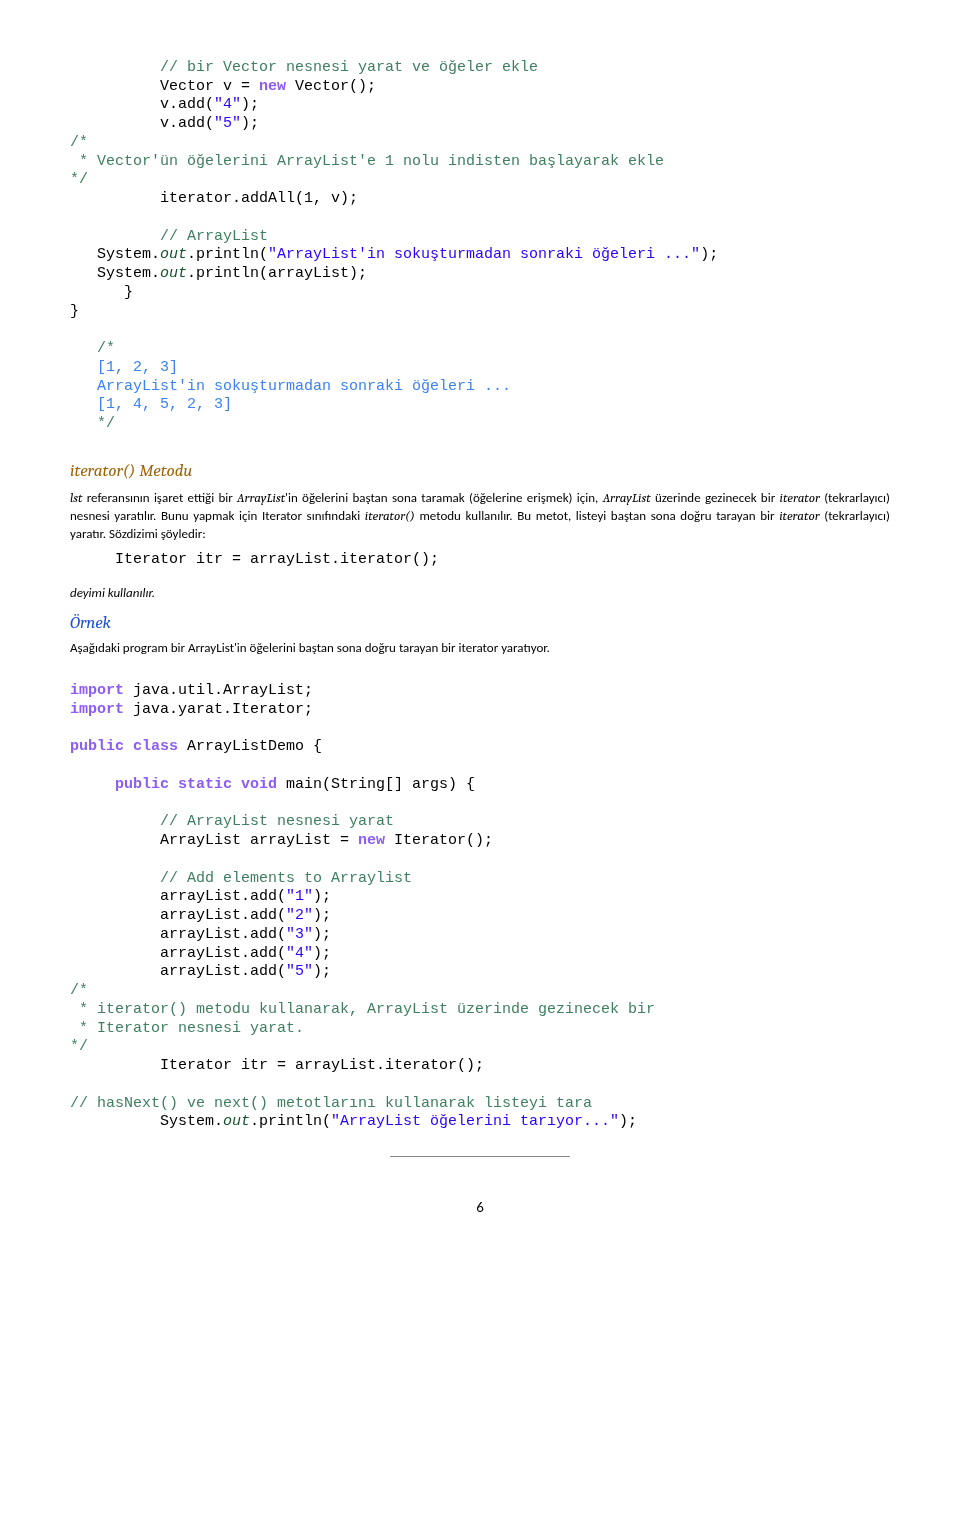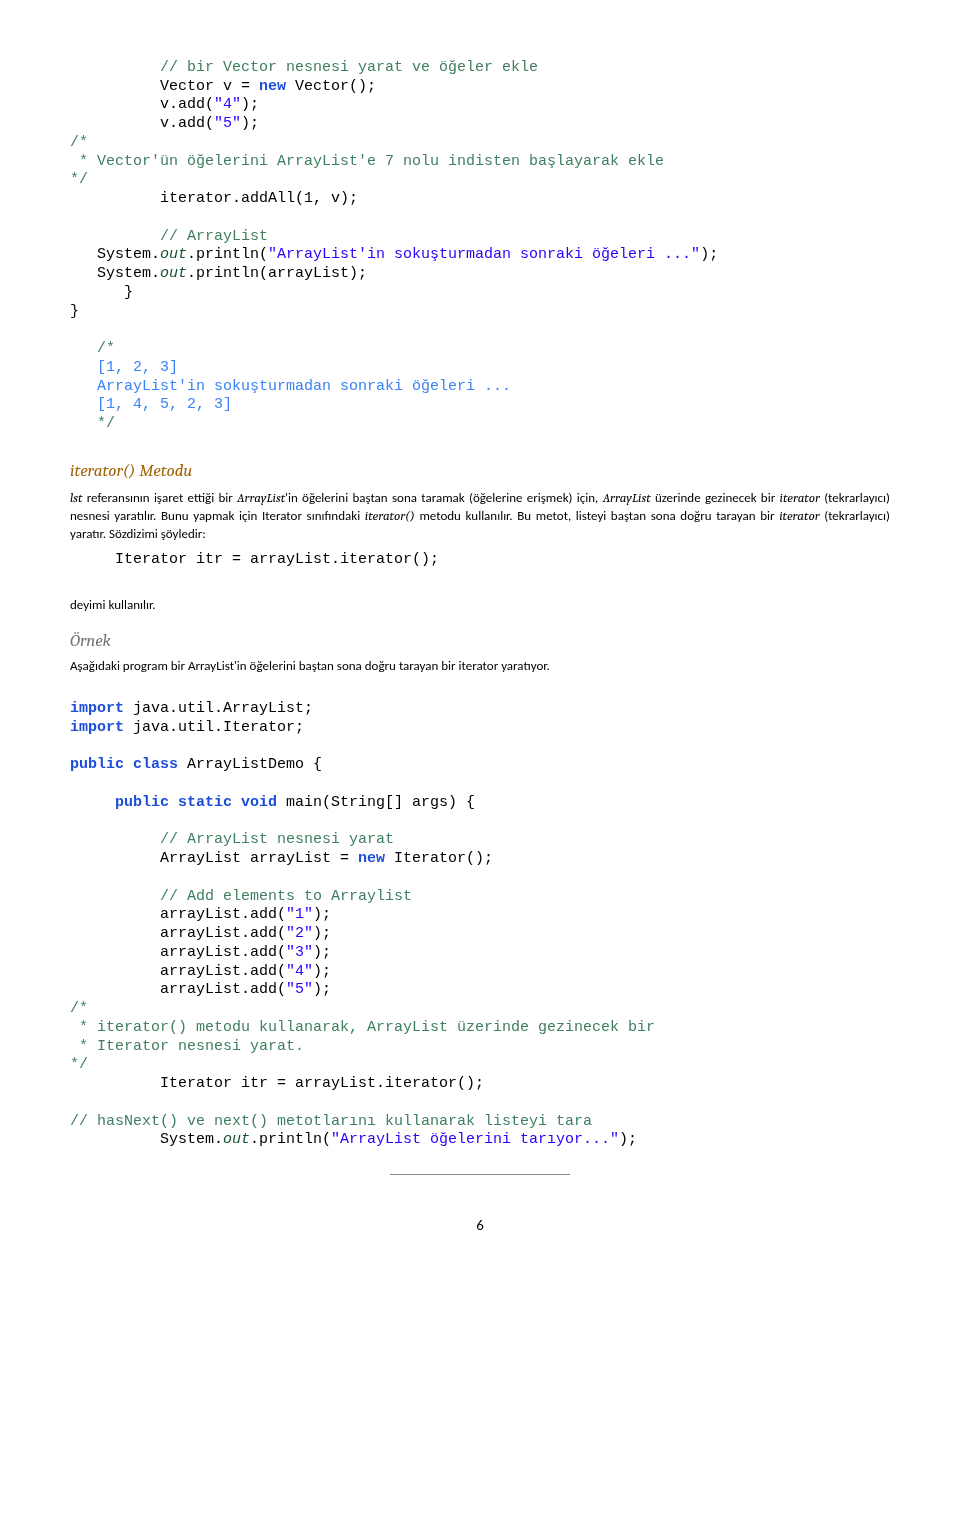--- a/index.html
+++ b/index.html
@@ -12,39 +12,39 @@
     width: 960px;
     box-sizing: border-box;
     line-height: 1.35;
   }
   .code {
     font-family: "Courier New", monospace;
     font-size: 15px;
     white-space: pre;
     line-height: 1.25;
   }
-  .kw { color: #1d4ed8; font-weight: bold; }   
+  .kw { color: #8b5cf6; font-weight: bold; }   
   .cm { color: #3f7f5f; }                       
   .str { color: #2a00ff; }                     
   .fld { color: #14532d; font-style: italic; }  
   .blue-out { color: #3b82f6; margin-top: 39px; }                 
   .section-title {
     color: #a16207;
     font-family: Cambria, Georgia, serif;
     font-style: italic;
     font-size: 17px;
     margin-top: 26px;
     margin-bottom: 6px;
   }
   .section-title-small {
-    color: #737373;
+    color: #1d4ed8;
     font-family: Cambria, Georgia, serif;
     font-style: italic;
     font-size: 17px;
-    margin-top: 16px;
+    margin-top: 10px;
     margin-bottom: 4px;
   }
   .body-text {
     font-family: Calibri, Arial, sans-serif;
     font-size: 13px;
     line-height: 1.4;
     text-align: justify;
   }
   .mathit {
     font-family: Cambria, Georgia, serif;
@@ -64,21 +64,21 @@
 </style>
 </head>
 <body>
 
 <div class="code">
 <span class="cm">          <span>// bir Vector nesnesi yarat ve öğeler ekle</span></span>
 <span><span>          Vector v = </span><span class="kw">new</span><span> Vector();</span></span>
 <span><span>          v.add(</span><span class="str">"4"</span><span>);</span></span>
 <span><span>          v.add(</span><span class="str">"5"</span><span>);</span></span>
 <span class="cm">/*</span>
-<span class="cm"> * Vector'ün öğelerini ArrayList'e 7 nolu indisten başlayarak ekle</span>
+<span class="cm"> * Vector'ün öğelerini ArrayList'e 1 nolu indisten başlayarak ekle</span>
 <span class="cm">*/</span>
 <span>          iterator.addAll(1, v);</span>
 
 <span class="cm">          // ArrayList</span>
 <span><span>   System.</span><span class="fld">out</span><span>.println(</span><span class="str">"ArrayList'in sokuşturmadan sonraki öğeleri ..."</span><span>);</span></span>
 <span><span>   System.</span><span class="fld">out</span><span>.println(arrayList);</span></span>
 <span>      }</span>
 <span>}</span>
 
 <span class="cm">   /*</span>
@@ -89,28 +89,28 @@
 </div>
 
 <div class="section-title">iterator() Metodu</div>
 
 <div class="body-text">
 <span class="mathit">lst</span><span>  referansının işaret ettiği bir </span><span class="mathit">ArrayList</span><span>'in öğelerini baştan sona taramak (öğelerine erişmek) için, </span><span class="mathit">ArrayList</span><span> üzerinde gezinecek bir </span><span class="mathit">iterator</span><span> (tekrarlayıcı) nesnesi yaratılır. Bunu yapmak için Iterator sınıfındaki </span><span class="mathit">iterator()</span><span> metodu kullanılır. Bu metot, listeyi baştan sona doğru tarayan bir </span><span class="mathit">iterator</span><span> (tekrarlayıcı) yaratır. Sözdizimi şöyledir:</span>
 </div>
 
 <div class="code" style="margin-top:8px;">     Iterator itr = arrayList.iterator();</div>
 
-<div class="body-text" style="margin-top:26px;">deyimi kullanılır.</div>
+<div class="body-text" style="margin-top:14px;font-style:italic;">deyimi kullanılır.</div>
 
 <div class="section-title-small">Örnek</div>
 <div class="body-text">Aşağıdaki program bir ArrayList'in öğelerini baştan sona doğru tarayan bir iterator yaratıyor.</div>
 
 <div class="code" style="margin-top:6px;">
 <span><span class="kw">import</span><span> java.util.ArrayList;</span></span>
-<span><span class="kw">import</span><span> java.util.Iterator;</span></span>
+<span><span class="kw">import</span><span> java.yarat.Iterator;</span></span>
 
 <span><span class="kw">public</span> <span class="kw">class</span><span> ArrayListDemo {</span></span>
 
 <span>     <span class="kw">public</span> <span class="kw">static</span> <span class="kw">void</span><span> main(String[] args) {</span></span>
 
 <span class="cm">          // ArrayList nesnesi yarat</span>
 <span><span>          ArrayList arrayList = </span><span class="kw">new</span><span> Iterator();</span></span>
 
 <span class="cm">          // Add elements to Arraylist</span>
 <span><span>          arrayList.add(</span><span class="str">"1"</span><span>);</span></span>

